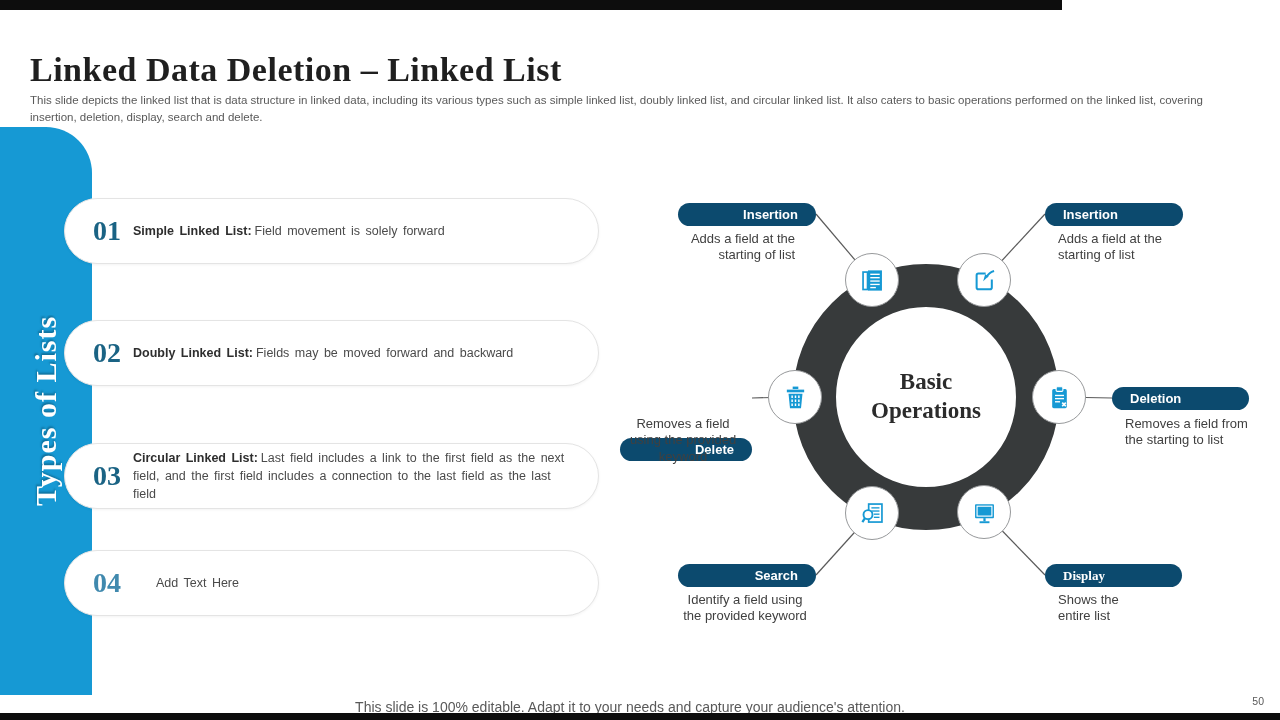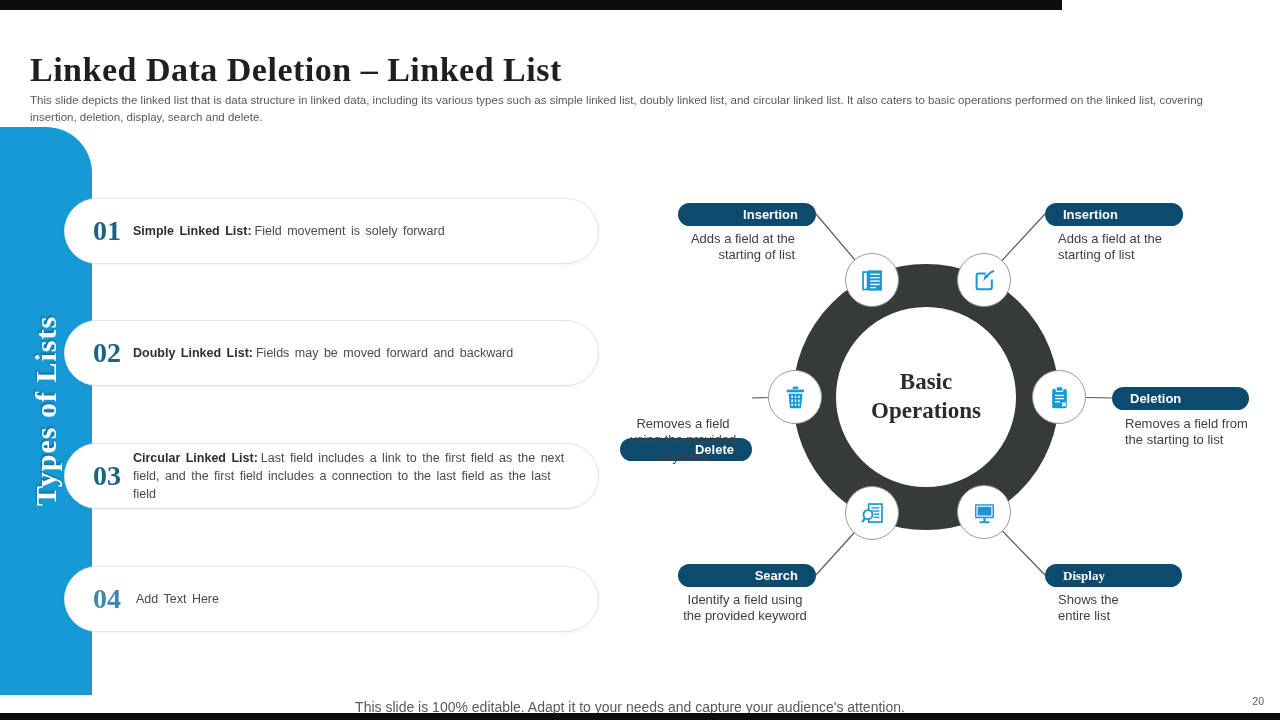--- a/index.html
+++ b/index.html
@@ -21,21 +21,21 @@
            border-top-right-radius:46px;}
   .sidebar-label{position:absolute;inset:0;display:flex;align-items:center;justify-content:center;
            writing-mode:vertical-rl;transform:rotate(180deg);
            font-family:"Liberation Serif",serif;font-weight:bold;font-size:30px;color:#ffffff;
            letter-spacing:1px;text-shadow:2px -1px 2px rgba(0,0,0,.25);}
 
   
   .item{position:absolute;left:64px;width:533px;height:64px;background:#ffffff;
         border:1px solid #e4e4e4;border-radius:33px;display:flex;align-items:center;
         box-shadow:0 1px 3px rgba(0,0,0,.05);}
-  .item-1{top:198px;} .item-2{top:320px;} .item-3{top:443px;} .item-4{top:566px;}
+  .item-1{top:198px;} .item-2{top:320px;} .item-3{top:443px;} .item-4{top:550px;gap:20px;}
   .num{flex:0 0 auto;width:52px;margin-left:16px;text-align:center;
        font-family:"Liberation Serif",serif;font-weight:bold;font-size:28px;color:#1a6384;}
   .item-4 .num{color:#4089ae;}
   .item-text{flex:1;padding-right:28px;font-size:12.5px;line-height:1.45;color:#4a4a4a;word-spacing:2px;}
   .term{font-weight:bold;color:#2e2e2e;margin-right:3px;}
 
   
   .diagram{position:absolute;left:615px;top:195px;width:660px;height:440px;}
   .lines{position:absolute;left:0;top:0;width:660px;height:440px;z-index:1;}
   .donut{position:absolute;left:178px;top:69px;width:180px;height:180px;
@@ -196,15 +196,15 @@
 
   <div class="opdesc d-tl">Adds a field at the starting of list</div>
   <div class="opdesc d-tr">Adds a field at the starting of list</div>
   <div class="opdesc d-ml">Removes a field using the provided keyword</div>
   <div class="opdesc d-mr">Removes a field from the starting to list</div>
   <div class="opdesc d-bl">Identify a field using the provided keyword</div>
   <div class="opdesc d-br">Shows the entire list</div>
 </div>
 
 <div class="footer">This slide is 100% editable. Adapt it to your needs and capture your audience's attention.</div>
-<div class="page-num">20</div>
+<div class="page-num">50</div>
 
 <div class="bottom-bar"></div>
 
 </body></html>

